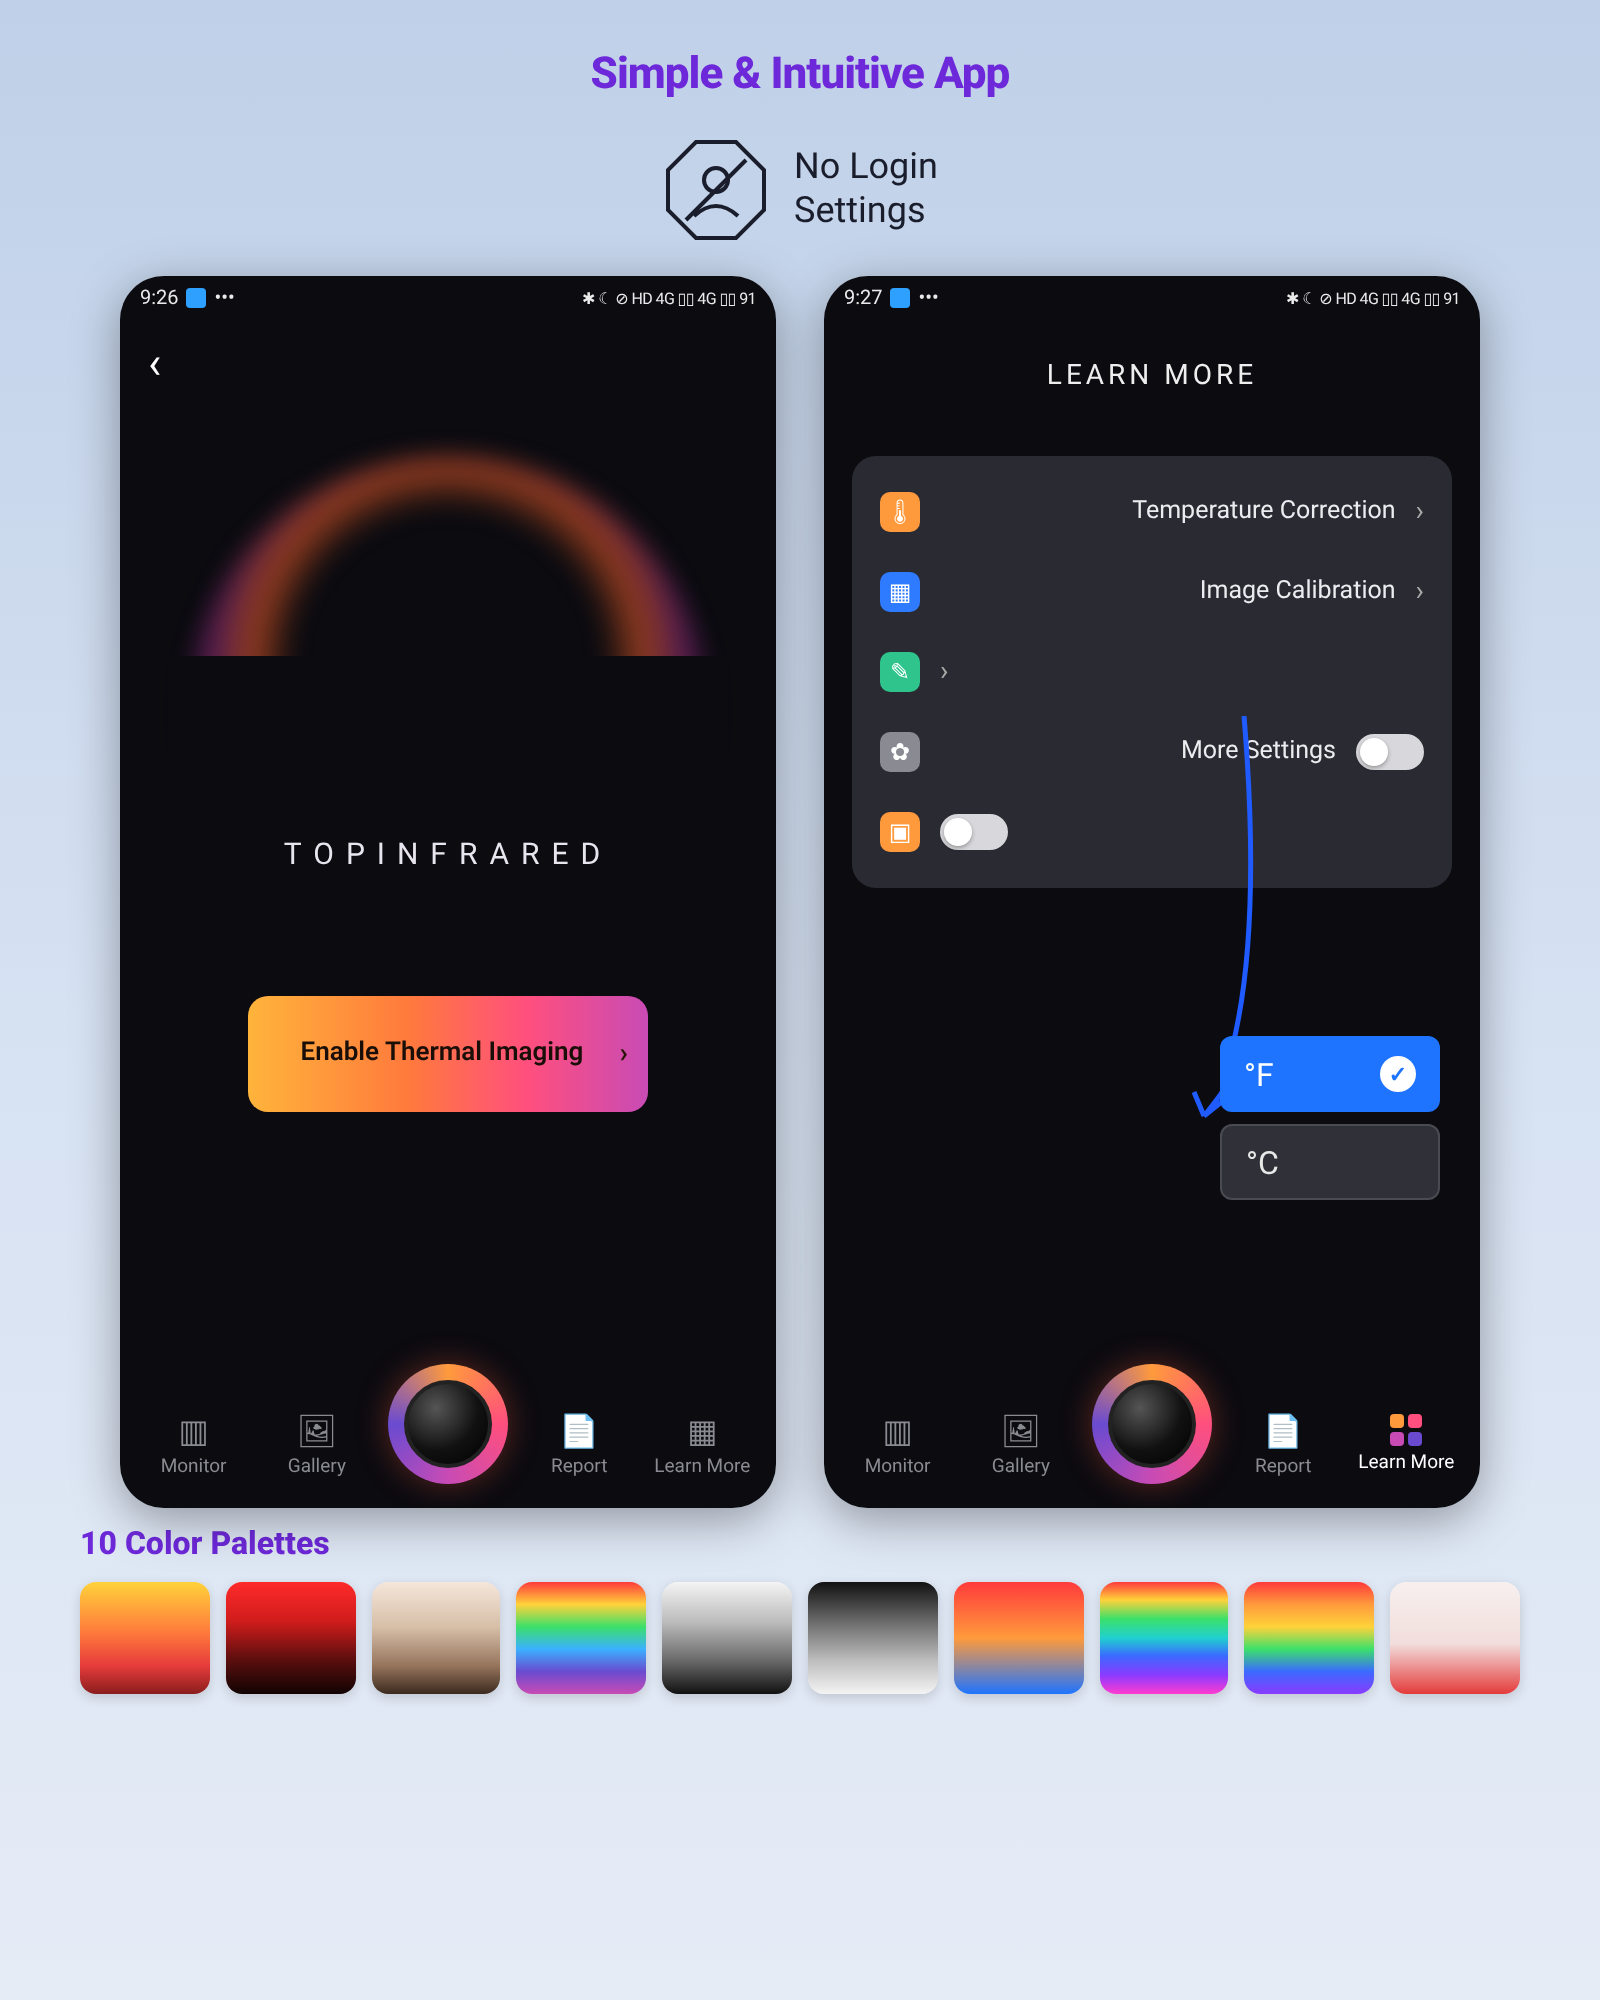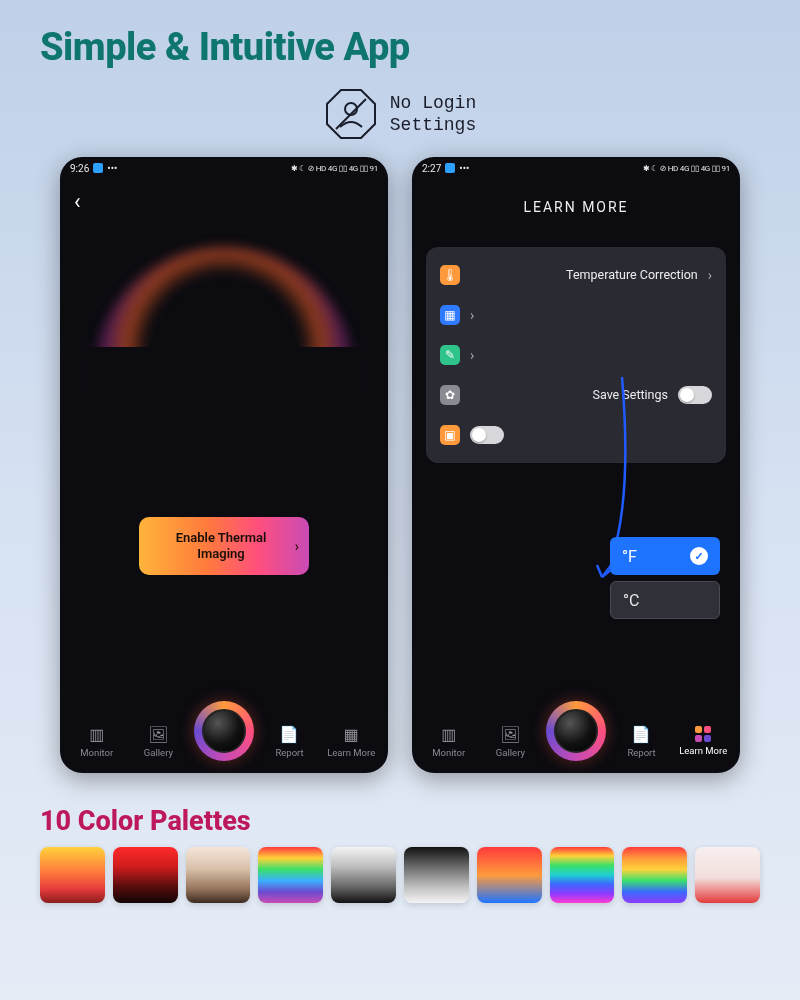--- a/index.html
+++ b/index.html
@@ -5,32 +5,31 @@
   * { box-sizing: border-box; margin: 0; padding: 0; }
   body {
     width: 800px;
     height: 1000px;
     background: linear-gradient(180deg, #bfd0e8 0%, #d6e1f2 50%, #e5ecf6 100%);
     font-family: -apple-system, BlinkMacSystemFont, "Segoe UI", Roboto, Arial, sans-serif;
     padding: 25px 40px 20px 40px;
     overflow: hidden;
   }
   .headline {
-    text-align: left;
-    font-size: 38px;
+    text-align: center;
+    font-size: 22px;
     font-weight: 800;
-    color: #0f766e;
+    color: #6d28d9;
     margin-bottom: 18px;
     letter-spacing: -0.5px;
   }
   .features {
     display: flex;
     justify-content: space-around;
     margin: 0 10px 16px 10px;
-    font-family: Liberation Mono, monospace;
   }
   .feature {
     display: flex;
     align-items: center;
     gap: 12px;
   }
   .feature svg { flex-shrink:0; }
   .feature-text { font-size: 18px; line-height: 1.25; color:#1a1d2b; }
   .phones {
     display: flex;
@@ -87,21 +86,21 @@
   }
   .brand {
     position:absolute; top:280px; width:100%; text-align:center;
     letter-spacing:6px; font-size:15px; font-weight:400; color:#e8e5ee;
   }
   .cta {
     position:absolute;
     top: 360px;
     left:50%;
     transform:translateX(-50%);
-    width: 170px;
+    width: 200px;
     height: 58px;
     border-radius:10px;
     background: linear-gradient(90deg,#ffb43b 0%, #ff7a3c 40%, #ff4f7e 70%, #c84bb5 100%);
     display:flex;
     align-items:center;
     justify-content:center;
     color:#1a0f08;
     font-size:13px;
     font-weight:600;
     text-align:center;
@@ -182,21 +181,21 @@
     position:relative;top:-10px;
     box-shadow:0 0 16px rgba(255,90,60,0.35);
   }
   .shutter::after{
     content:"";width:40px;height:40px;border-radius:50%;
     background: radial-gradient(circle at 35% 30%, #555 0%, #111 55%, #000 100%);
     border:2px solid #222;
   }
   
   .palettes-title{
-    margin-top:32px;font-size:27px;font-weight:800;color:#be185d;
+    margin-top:8px;font-size:16px;font-weight:800;color:#6d28d9;
   }
   .palettes{
     margin-top:10px;
     display:flex;gap:8px;
   }
   .pal{
     flex:1;height:56px;border-radius:8px;
     box-shadow:0 2px 6px rgba(0,0,0,0.15);
   }
 </style>
@@ -227,20 +226,21 @@
       <div class="sb-left">
         <span>9:26</span>
         <span class="sb-dot"></span>
         <span>•••</span>
       </div>
       <div class="sb-right">✱ ☾ ⊘ HD 4G ▯▯ 4G ▯▯ 91</div>
     </div>
     <div class="back-chevron">‹</div>
     <div class="glow"></div>
     <div class="glow-mask"></div>
+    <div class="brand">TOPINFRARED</div>
     <div class="cta">
       <span>Enable Thermal Imaging</span>
       <span class="chev">›</span>
     </div>
     <div class="navbar">
       <div class="navitem">
         <span class="nicon">▥</span>
         <span>Monitor</span>
       </div>
       <div class="navitem">
@@ -255,45 +255,46 @@
       <div class="navitem">
         <span class="nicon">▦</span>
         <span>Learn More</span>
       </div>
     </div>
   </div>
 
   <div class="phone">
     <div class="statusbar">
       <div class="sb-left">
-        <span>2:27</span>
+        <span>9:27</span>
         <span class="sb-dot"></span>
         <span>•••</span>
       </div>
       <div class="sb-right">✱ ☾ ⊘ HD 4G ▯▯ 4G ▯▯ 91</div>
     </div>
     <div class="learnmore-title">LEARN MORE</div>
 
     <div class="settings-panel">
       <div class="setting-row">
         <div class="sicon" style="background:#ff9a3c">🌡</div>
         <div class="label">Temperature Correction</div>
         <div class="chevr">›</div>
       </div>
       <div class="setting-row">
         <div class="sicon" style="background:#2f7bff">▦</div>
+        <div class="label">Image Calibration</div>
         <div class="chevr">›</div>
       </div>
       <div class="setting-row">
         <div class="sicon" style="background:#2fc48b">✎</div>
         <div class="chevr">›</div>
       </div>
       <div class="setting-row">
         <div class="sicon" style="background:#8a8a92">✿</div>
-        <div class="label">Save Settings</div>
+        <div class="label">More Settings</div>
         <div class="toggle"></div>
       </div>
       <div class="setting-row">
         <div class="sicon" style="background:#ff9a3c">▣</div>
         <div class="toggle"></div>
       </div>
     </div>
 
     <svg class="arrow-svg" width="120" height="230">
       <path d="M60 0 Q70 120 50 180 Q60 175 40 200" fill="none" stroke="#1f5bff" stroke-width="2.5"></path>

